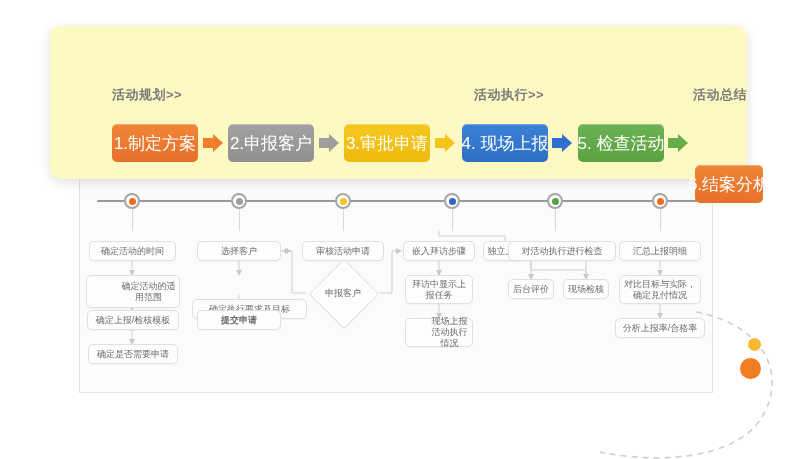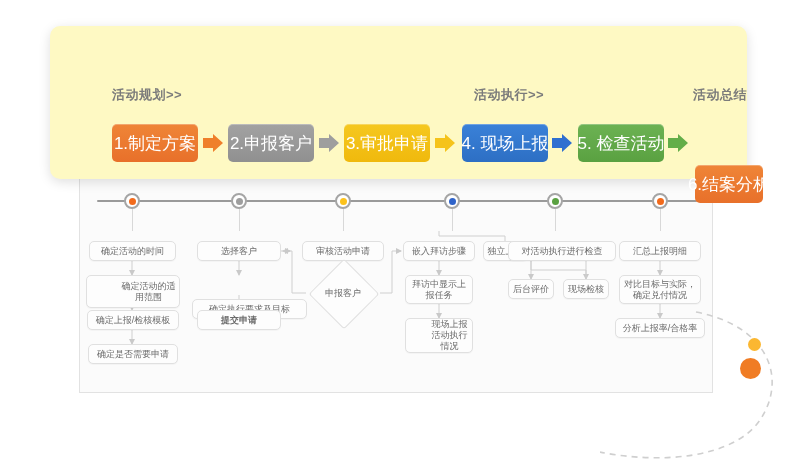--- a/index.html
+++ b/index.html
@@ -186,21 +186,21 @@
           <div class="fbox" style="left: 112px; top: 104px; width: 115px; height: 20px; margin-top: 24px;">确定执行要求及目标</div>
           <div class="fbox" style="left: 117px; top: 139px; width: 84px; height: 20px; font-weight: bold;">提交申请</div>
           <div class="fbox" style="left: 222px; top: 70px; width: 82px; height: 20px;">审核活动申请</div>
           <div class="diamond" style="left: 226px; top: 100px; width: 74px; height: 44px;">
             <div class="dshape"></div>
             <span>申报客户</span>
           </div>
           <div class="fbox" style="left: 323px; top: 70px; width: 72px; height: 20px;">嵌入拜访步骤</div>
           <div class="fbox" style="left: 403px; top: 70px; width: 45px; height: 20px;">独立上报</div>
           <div class="fbox" style="left: 325px; top: 104px; width: 68px; height: 29px;">拜访中显示上报任务</div>
-          <div class="fbox" style="left: 325px; top: 147px; width: 68px; height: 35px; padding-left: 24px;">现场上报活动执行情况</div>
+          <div class="fbox" style="left: 325px; top: 147px; width: 68px; height: 29px; padding-left: 24px;">现场上报活动执行情况</div>
           <div class="fbox" style="left: 428px; top: 70px; width: 108px; height: 20px;">对活动执行进行检查</div>
           <div class="fbox" style="left: 428px; top: 108px; width: 46px; height: 20px; text-align: right;">后台评价</div>
           <div class="fbox" style="left: 483px; top: 108px; width: 46px; height: 20px;">现场检核</div>
           <div class="fbox" style="left: 539px; top: 70px; width: 82px; height: 20px;">汇总上报明细</div>
           <div class="fbox" style="left: 539px; top: 104px; width: 82px; height: 29px;">对比目标与实际，确定兑付情况</div>
           <div class="fbox" style="left: 535px; top: 147px; width: 90px; height: 20px;">分析上报率/合格率</div>
         </div>
     </div>
   </div>
 

